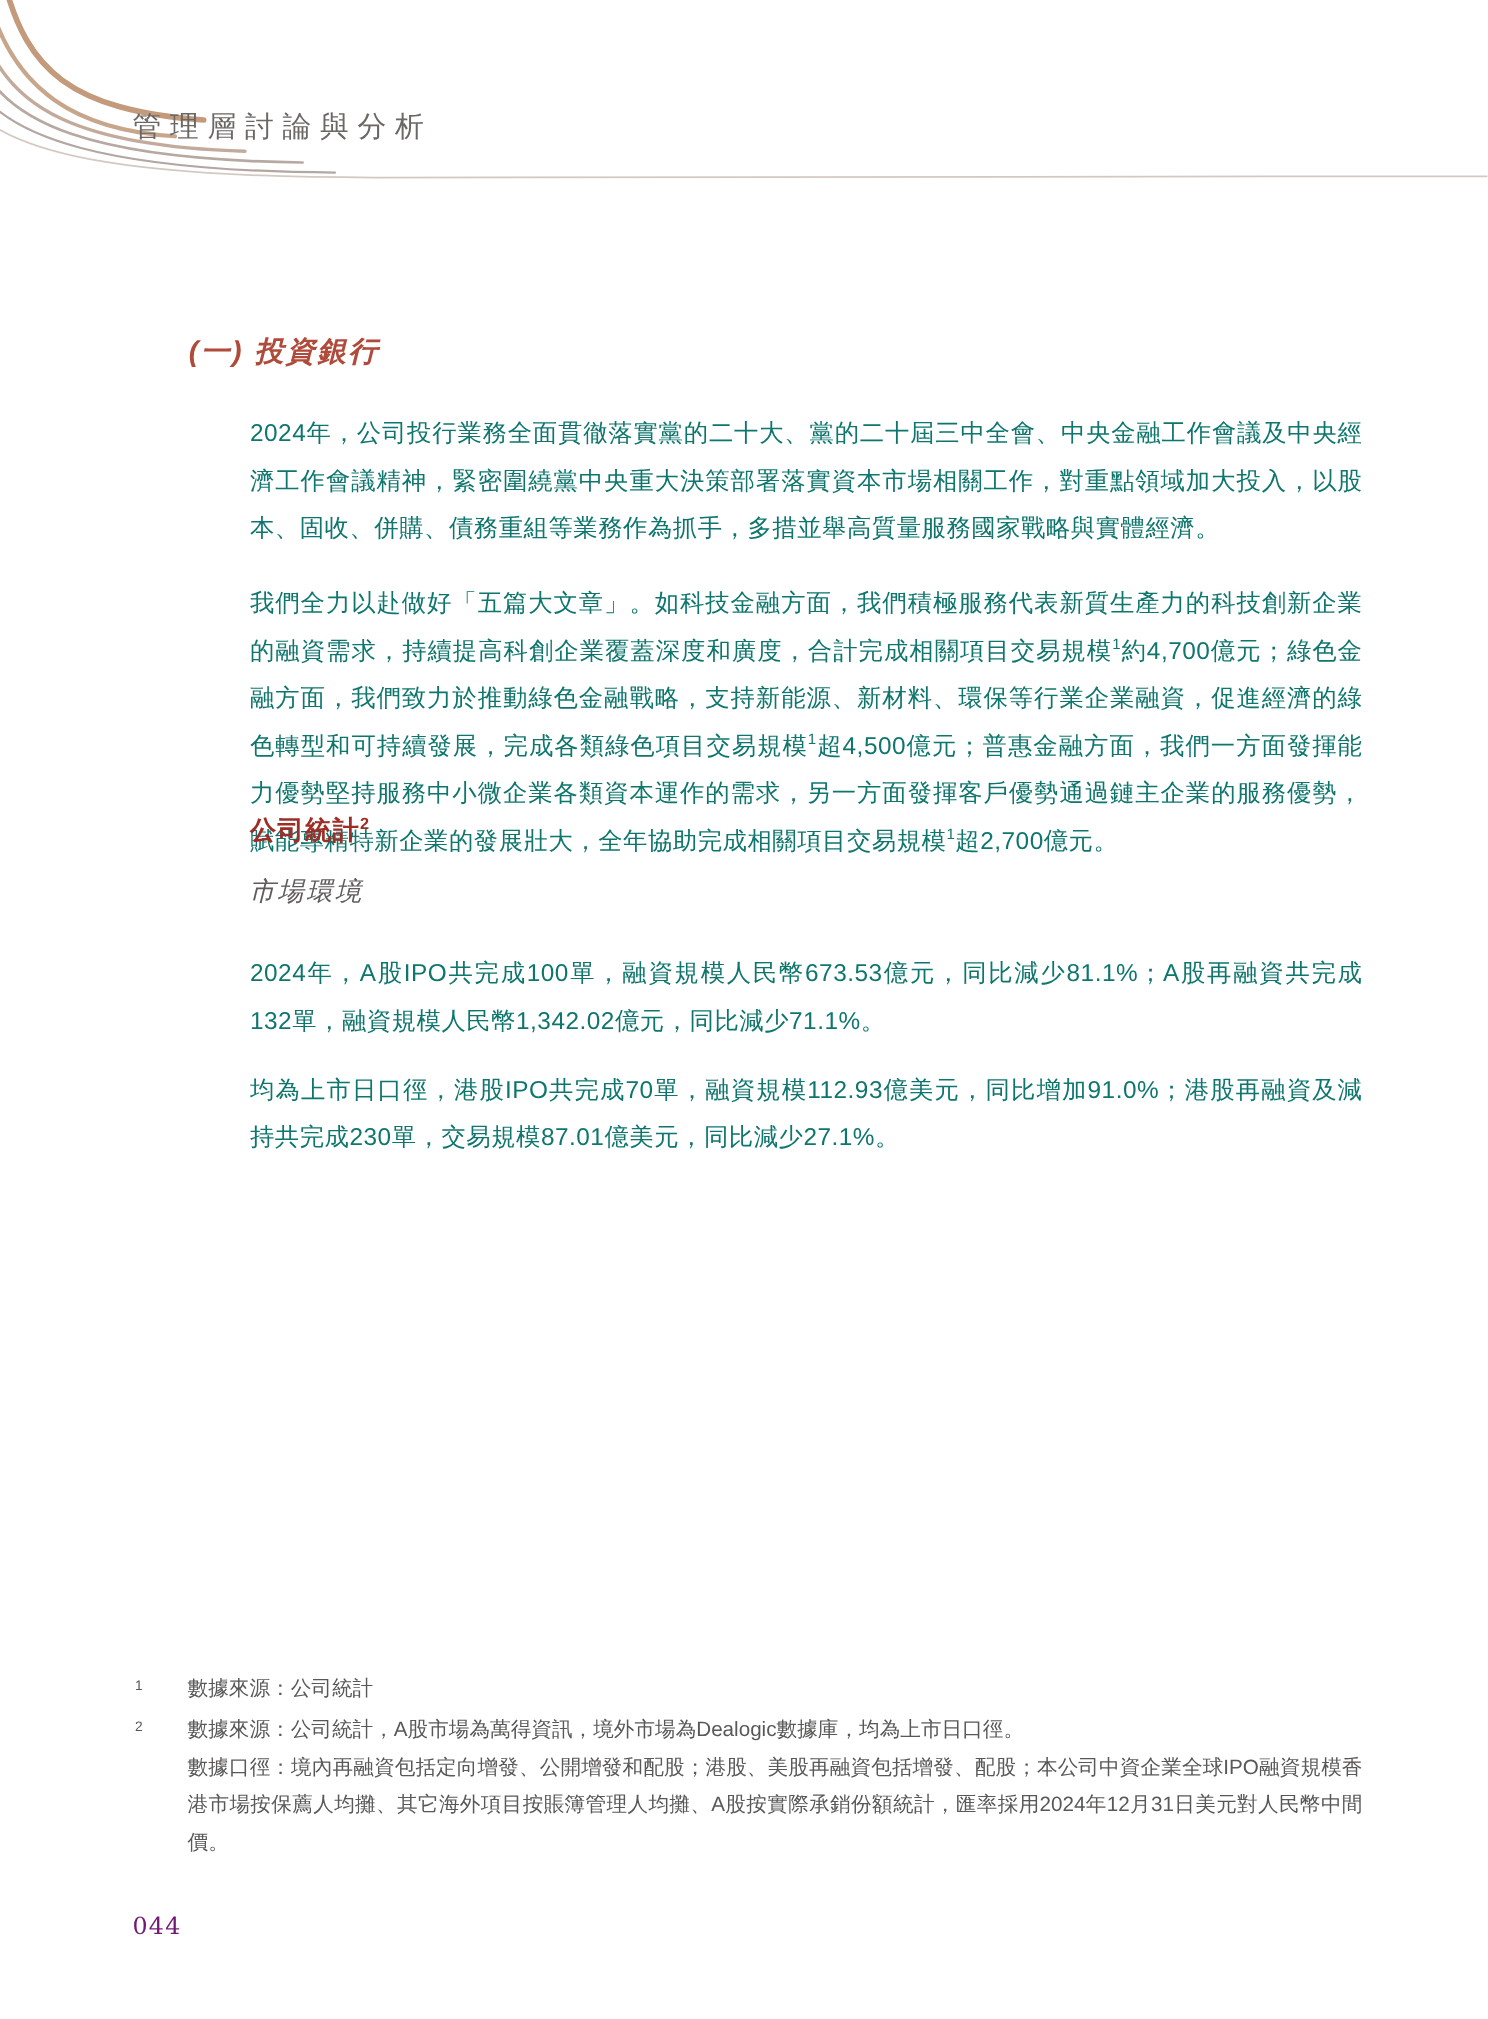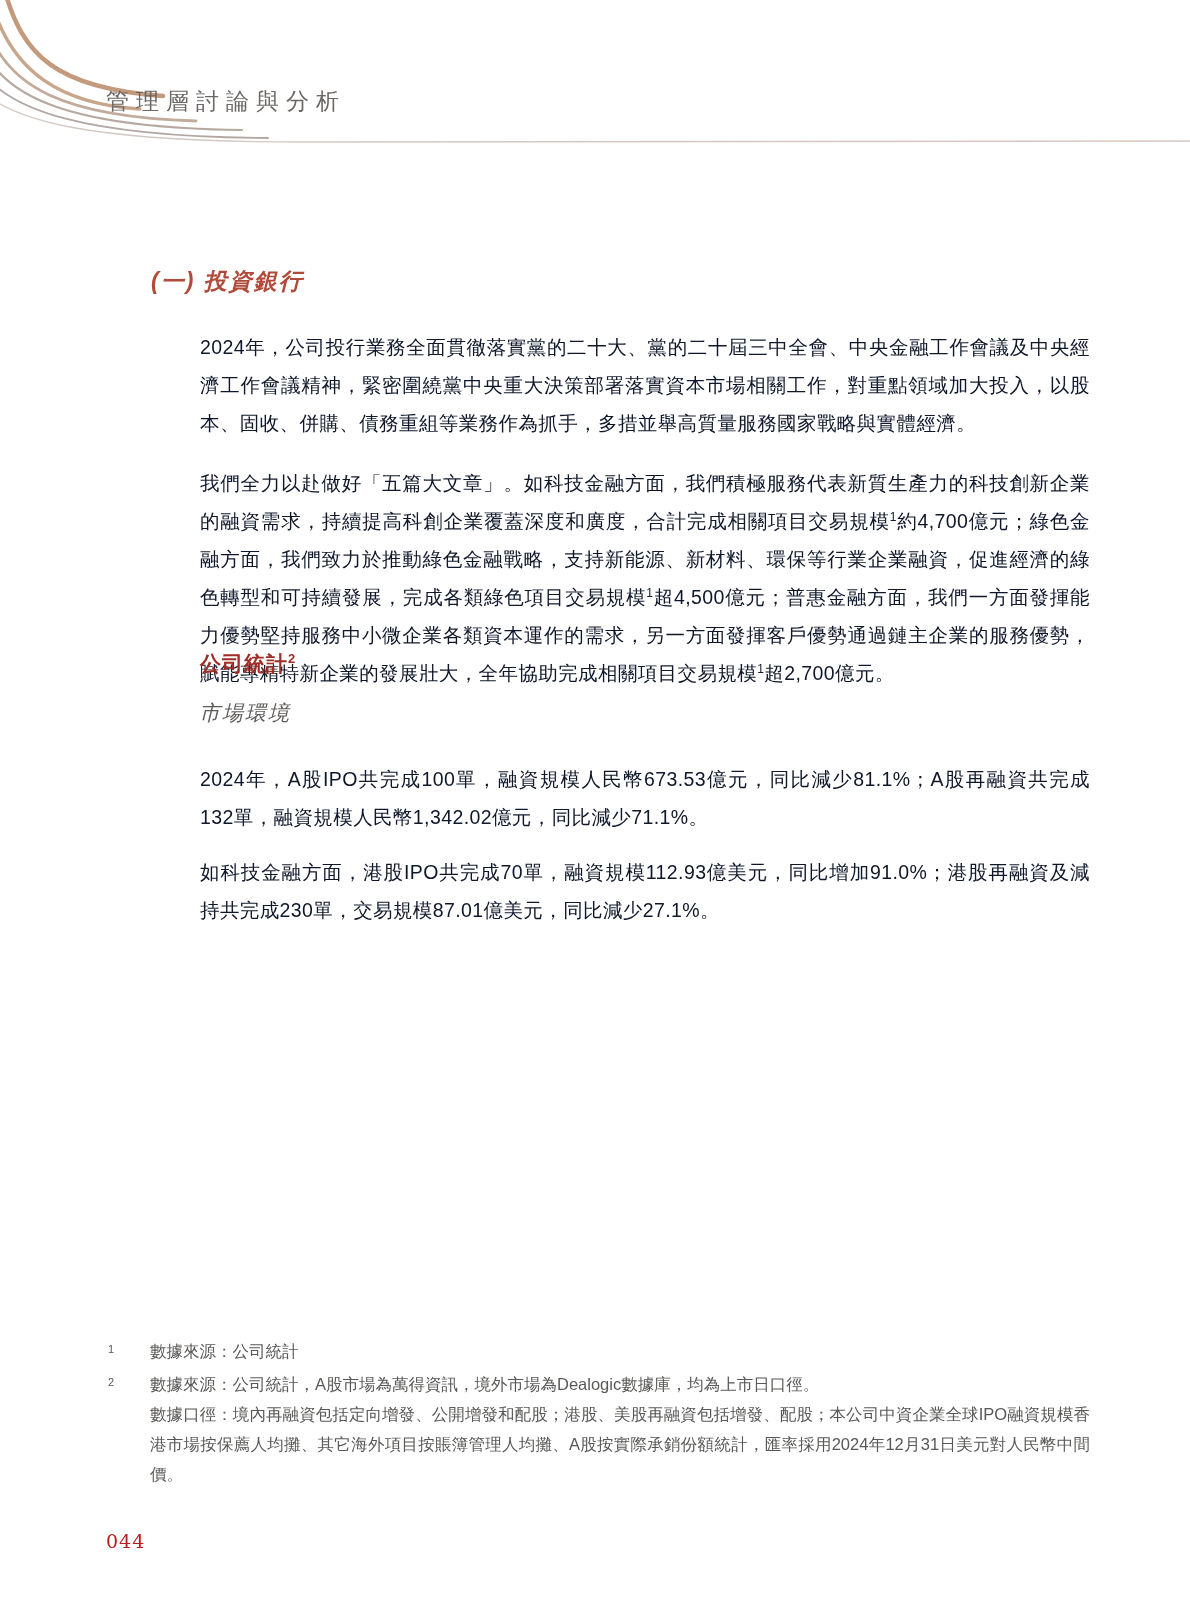--- a/index.html
+++ b/index.html
@@ -39,21 +39,21 @@
     color: #b04a3a;
     font-style: italic;
   }
   .body-para {
     position: absolute;
     left: 200px;
     width: 890px;
     font-size: 19.5px;
     line-height: 38px;
     text-align: justify;
-    color: #0f172a;
+    color: #0f766e;
     letter-spacing: 0.4px;
   }
   .p1 { top: 308px; }
   .p2 { top: 432px; margin-top: 32px; }
   .p3 { top: 740px; }
   .p4 { top: 833px; }
   sup.fnref {
     font-size: 12px;
     vertical-align: super;
     line-height: 0;
@@ -107,21 +107,21 @@
     flex: 1;
     text-align: justify;
   }
   .fn-text .fn-line { margin: 0 0 0 0; }
   .page-number {
     position: absolute;
     left: 106px;
     top: 1530px;
     font-family: "DejaVu Serif", "Liberation Serif", serif;
     font-size: 19px;
-    color: #b91c1c;
+    color: #701a75;
     letter-spacing: 1px;
   }
 </style>
 </head>
 <body>
 
 <svg class="swoosh" width="1190" height="150" viewBox="0 0 1190 150" fill="none" xmlns="http://www.w3.org/2000/svg">
   <path d="M 4,-12 C 22,55 55,88 163,96" stroke="#c49a7c" stroke-width="4.5" fill="none" stroke-linecap="round"></path>
   <path d="M -6,10 C 14,70 58,104 140,109" stroke="#c8a68c" stroke-width="3.4" fill="none" stroke-linecap="round"></path>
   <path d="M -12,30 C 8,86 62,117 196,121" stroke="#c2ab9b" stroke-width="2.8" fill="none" stroke-linecap="round"></path>
@@ -137,21 +137,21 @@
 <p class="body-para p1">2024年，公司投行業務全面貫徹落實黨的二十大、黨的二十屆三中全會、中央金融工作會議及中央經濟工作會議精神，緊密圍繞黨中央重大決策部署落實資本市場相關工作，對重點領域加大投入，以股本、固收、併購、債務重組等業務作為抓手，多措並舉高質量服務國家戰略與實體經濟。</p>
 
 <p class="body-para p2"><span>我們全力以赴做好「五篇大文章」。如科技金融方面，我們積極服務代表新質生產力的科技創新企業的融資需求，持續提高科創企業覆蓋深度和廣度，合計完成相關項目交易規模</span><sup class="fnref">1</sup><span>約4,700億元；綠色金融方面，我們致力於推動綠色金融戰略，支持新能源、新材料、環保等行業企業融資，促進經濟的綠色轉型和可持續發展，完成各類綠色項目交易規模</span><sup class="fnref">1</sup><span>超4,500億元；普惠金融方面，我們一方面發揮能力優勢堅持服務中小微企業各類資本運作的需求，另一方面發揮客戶優勢通過鏈主企業的服務優勢，賦能專精特新企業的發展壯大，全年協助完成相關項目交易規模</span><sup class="fnref">1</sup><span>超2,700億元。</span></p>
 
 <div class="equity-title"><span>公司統計</span><sup>2</sup></div>
 
 <div class="market-subtitle">市場環境</div>
 
 <p class="body-para p3">2024年，A股IPO共完成100單，融資規模人民幣673.53億元，同比減少81.1%；A股再融資共完成132單，融資規模人民幣1,342.02億元，同比減少71.1%。</p>
 
-<p class="body-para p4">如科技金融方面，港股IPO共完成70單，融資規模112.93億美元，同比增加91.0%；港股再融資及減持共完成230單，交易規模87.01億美元，同比減少27.1%。</p>
+<p class="body-para p4">均為上市日口徑，港股IPO共完成70單，融資規模112.93億美元，同比增加91.0%；港股再融資及減持共完成230單，交易規模87.01億美元，同比減少27.1%。</p>
 
 <div class="footnotes">
   <div class="fn">
     <span class="fn-marker">1</span>
     <div class="fn-text">數據來源：公司統計</div>
   </div>
   <div class="fn">
     <span class="fn-marker">2</span>
     <div class="fn-text">
       <div class="fn-line">數據來源：公司統計，A股市場為萬得資訊，境外市場為Dealogic數據庫，均為上市日口徑。</div>

